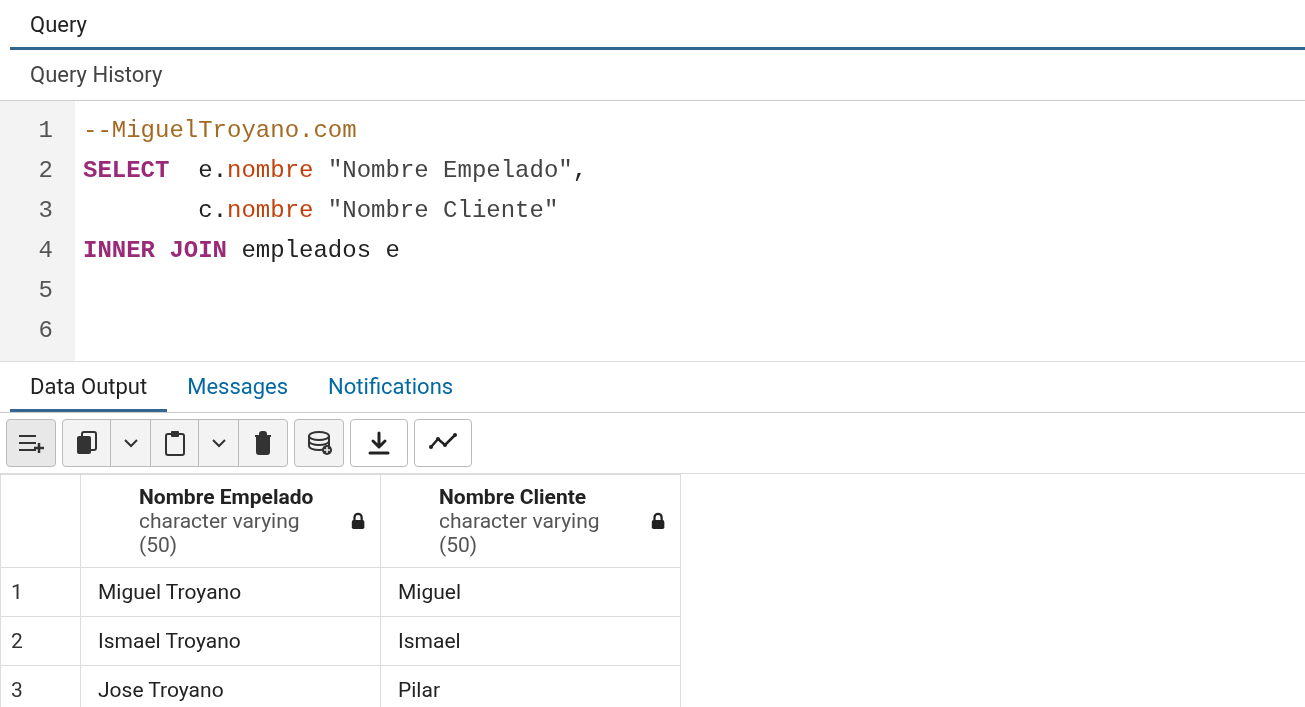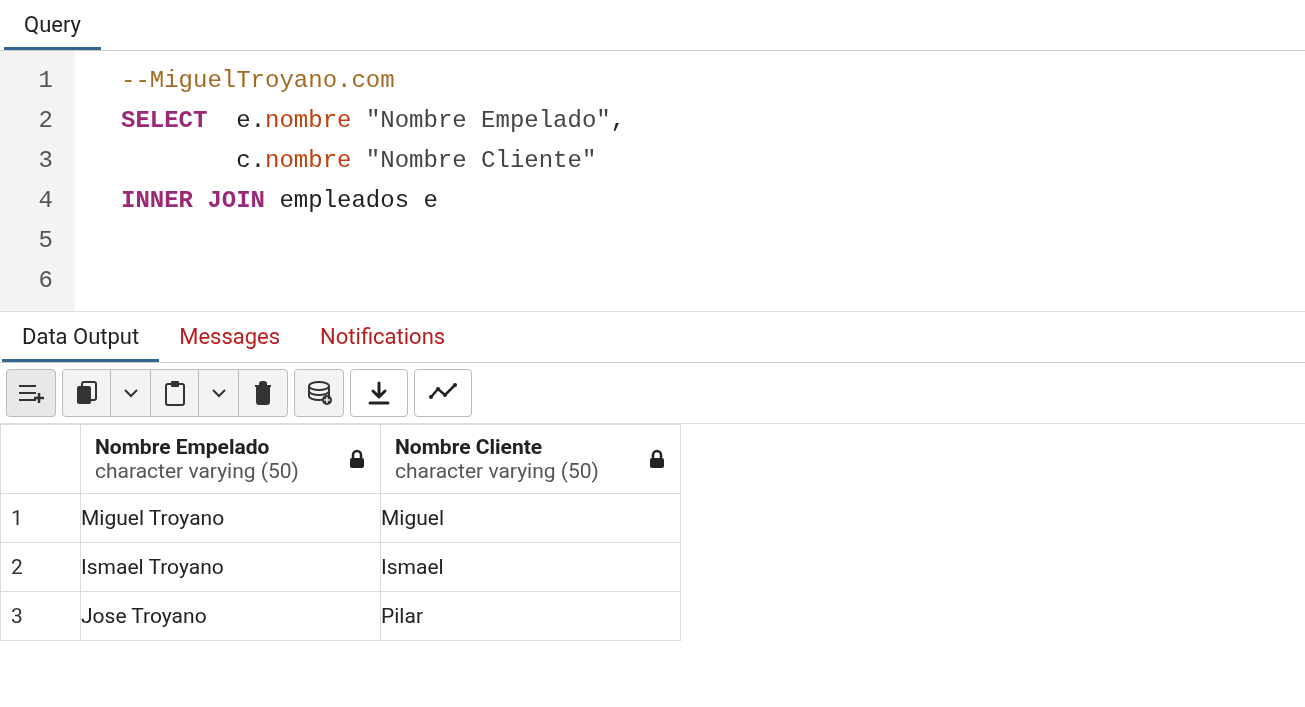--- a/index.html
+++ b/index.html
@@ -5,21 +5,22 @@
 * { box-sizing: border-box; margin: 0; padding: 0; }
 body {
   font-family: -apple-system, BlinkMacSystemFont, "Segoe UI", Roboto, Arial, sans-serif;
   background: #fff;
   width: 1305px;
   color: #222;
 }
 .top-tabs {
   display: flex;
   border-bottom: 1px solid #ccc;
-  padding-left: 4px;
+  padding-left: 10px;
+  flex-direction: column;
 }
 .top-tab {
   padding: 12px 20px 10px;
   font-size: 22px;
   color: #444;
   cursor: pointer;
   border-bottom: 3px solid transparent;
 }
 .top-tab.active {
   color: #222;
@@ -38,37 +39,36 @@
   font-family: "Courier New", monospace;
   font-size: 24px;
   line-height: 40px;
   padding-right: 22px;
 }
 .code {
   padding: 10px 8px 26px;
   font-family: "Courier New", monospace;
   font-size: 24px;
   line-height: 40px;
-  margin-left: 38px;
 }
 .code .comment { color: #a26a22; }
 .code .kw { color: #9a2a77; font-weight: bold; }
 .code .ident { color: #c2410c; }
 .code .punct { color: #222; }
 .code .str { color: #444; }
 .output-tabs {
   display: flex;
   border-top: 1px solid #ddd;
   border-bottom: 1px solid #ccc;
-  padding-left: 2px;
+  padding-left: 10px;
 }
 .output-tab {
   padding: 12px 20px 10px;
   font-size: 22px;
-  color: #b91c1c;
+  color: #0369a1;
   cursor: pointer;
   border-bottom: 3px solid transparent;
 }
 .output-tab.active {
   color: #222;
   border-bottom: 3px solid #326690;
 }
 .toolbar {
   display: flex;
   align-items: center;
@@ -122,51 +122,53 @@
 .data-table th {
   font-weight: normal;
   background: #fff;
   padding: 10px 14px;
 }
 .th-inner {
   display: flex;
   justify-content: space-between;
   align-items: center;
   gap: 28px;
+  margin-left: 44px;
 }
 .th-text strong {
   font-weight: 700;
   color: #222;
   display: block;
   font-size: 21px;
 }
 .th-text span {
   color: #555;
   font-size: 21px;
   text-align: right;
 }
 .row-num {
   width: 80px;
   text-align: left;
   padding: 12px 10px;
   color: #333;
   background: #fff;
 }
 .data-table td.cell {
-  padding: 12px 0;
+  padding: 12px 17px;
   color: #222;
 }
 .corner-th { width: 80px; border: 1px solid #dcdcdc; }
 svg { display: block; }
 </style>
 </head>
 <body>
 
 <div class="top-tabs">
   <div class="top-tab active">Query</div>
+  <div class="top-tab">Query History</div>
 </div>
 
 <div class="editor">
   <div class="gutter">
     <div>1</div>
     <div>2</div>
     <div>3</div>
     <div>4</div>
     <div>5</div>
     <div>6</div>

